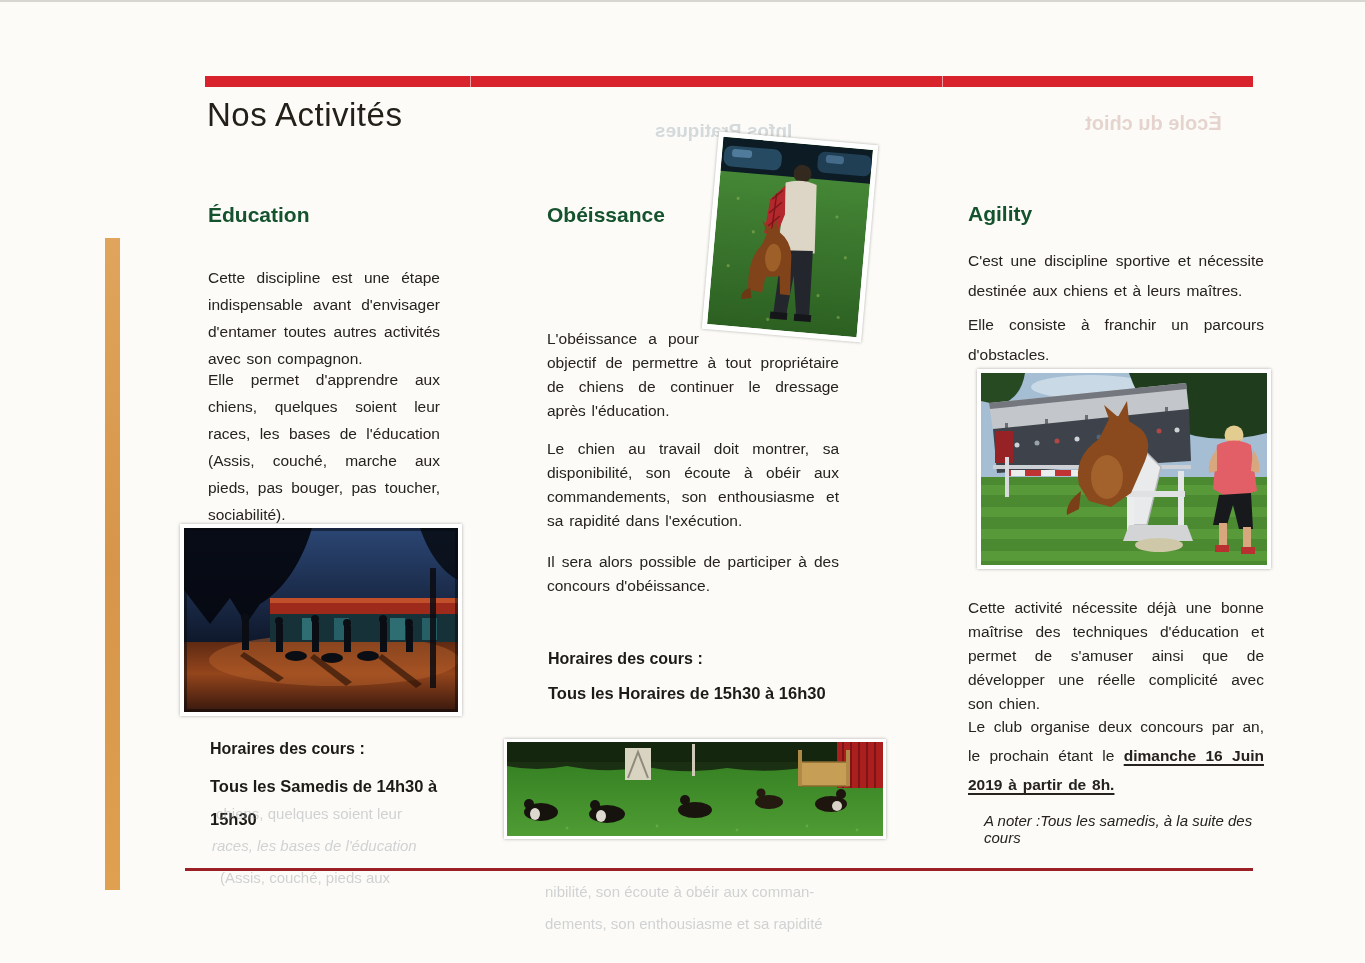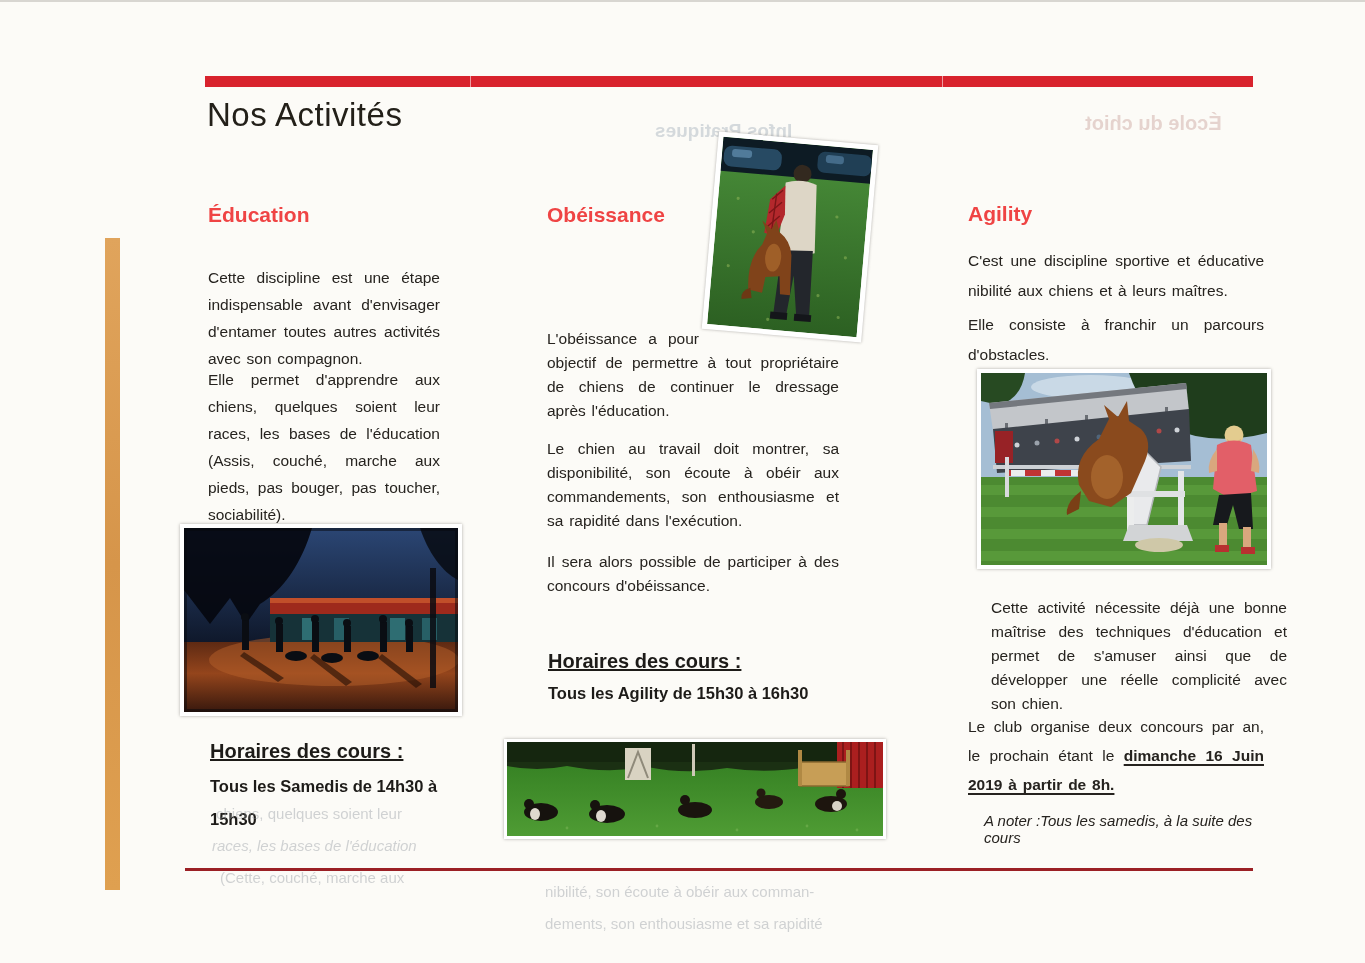--- a/index.html
+++ b/index.html
@@ -8,25 +8,25 @@
     overflow:hidden;font-family:"Liberation Sans","DejaVu Sans",sans-serif;
     color:#26231f;
   }
   .abs{position:absolute;}
   .top-edge{left:0;top:0;width:1365px;height:2px;background:#c9c6c0;opacity:.7;}
   .red-bar{left:205px;top:76px;width:1048px;height:11px;background:#d8232d;}
   .crease{top:0;width:1px;height:11px;background:#fff;opacity:.55;}
   .page-title{left:207px;top:96px;font-size:33px;font-weight:400;letter-spacing:.5px;color:#232019;}
   .stripe{left:105px;top:238px;width:15px;height:652px;
     background:linear-gradient(180deg,#e0a45c 0%,#d6954a 50%,#dfa050 100%);}
-  h2.col-head{margin:0;font-size:21px;font-weight:bold;color:#ef4444;}
+  h2.col-head{margin:0;font-size:21px;font-weight:bold;color:#14532d;}
   p.body{margin:0;text-align:justify;font-size:15.5px;line-height:24px;color:#26231f;word-spacing:1.5px;}
   .col1 p.body{line-height:27px;}
   .bold-line{font-weight:bold;font-size:16.5px;color:#1d1b18;}
-  .horaires-head{font-weight:bold;font-size:20px;color:#1d1b18;text-decoration:underline;}
+  .horaires-head{font-weight:bold;font-size:16px;color:#1d1b18;}
   .photo{position:absolute;background:#fff;box-shadow:0 0 3px rgba(80,75,70,.45);}
   .photo svg{display:block;}
   .ph-pad4{padding:4px;}
   .ph-pad3{padding:3px;}
   .ph-pad5{padding:5px;}
   .rot{transform:rotate(5deg);}
   .bottom-rule{left:185px;top:868px;width:1068px;height:3px;background:#9b2025;}
   .ghost{color:#8e949c;opacity:.40;filter:blur(.5px);}
   .ghost-mirror{transform:scaleX(-1);}
   .ghost-head{font-weight:bold;font-size:19px;color:#9aa7b4;}
@@ -111,21 +111,21 @@
         <rect width="274" height="184" fill="none" stroke="#05070c" stroke-opacity="0.5" stroke-width="6"></rect>
       </svg>
     </div>
 
     <div class="abs horaires-head" style="left:210px;top:740px;">Horaires des cours :</div>
     <div class="abs bold-line" style="left:210px;top:770px;width:252px;line-height:33px;">Tous les Samedis de 14h30 à 15h30</div>
 
     <div class="abs ghost ghost-lines" style="left:246px;top:798px;">
       <div style="margin-left:-30px;">chiens,  quelques  soient  leur</div>
       <div style="margin-left:-34px;font-style:italic;">races,  les  bases  de  l'éducation</div>
-      <div style="margin-left:-26px;">(Cette,  couché,  marche  aux</div>
+      <div style="margin-left:-26px;">(Assis,  couché,  pieds  aux</div>
     </div>
   </div>
 
   <div>
     <h2 class="abs col-head" style="left:547px;top:203px;">Obéissance</h2>
 
     <div class="photo ph-pad5 rot" style="left:710px;top:138px;">
       <svg width="150" height="188" viewBox="0 0 150 188">
         <defs>
           <linearGradient id="ogr" x1="0" y1="0" x2="0" y2="1">
@@ -166,21 +166,21 @@
         <ellipse cx="60" cy="116" rx="8" ry="14" fill="#a9682e" opacity="0.75"></ellipse>
         <path d="M40,148 Q30,152 32,160 L42,158 Z" fill="#6d3814"></path>
       </svg>
     </div>
 
     <p class="abs body" style="left:547px;top:327px;width:292px;"><span class="spacer-right"></span><span>L'obéissance a pour objectif de permettre à tout propriétaire de chiens de continuer le dressage après l'éducation.</span></p>
     <p class="abs body" style="left:547px;top:437px;width:292px;">Le chien au travail doit montrer, sa disponibilité, son écoute à obéir aux commandements, son enthousiasme et sa rapidité dans l'exécution.</p>
     <p class="abs body" style="left:547px;top:550px;width:292px;">Il sera alors possible de participer à des concours d'obéissance.</p>
 
     <div class="abs horaires-head" style="left:548px;top:650px;">Horaires des cours :</div>
-    <div class="abs bold-line" style="left:548px;top:684px;width:345px;white-space:nowrap;">Tous les Agility de 15h30 à 16h30</div>
+    <div class="abs bold-line" style="left:548px;top:684px;width:345px;white-space:nowrap;">Tous les Horaires de 15h30 à 16h30</div>
 
     <div class="photo ph-pad3" style="left:504px;top:739px;">
       <svg width="376" height="94" viewBox="0 0 376 94">
         <defs>
           <linearGradient id="pgr" x1="0" y1="0" x2="0" y2="1">
             <stop offset="0" stop-color="#2f7a1f"></stop>
               <stop offset="1" stop-color="#4f9c34"></stop>
           </linearGradient>
         </defs>
         <rect width="376" height="94" fill="url(#pgr)"></rect>
@@ -221,21 +221,21 @@
             <circle cx="230" cy="88" r="1.4"></circle>
           <circle cx="300" cy="84" r="1.4"></circle>
             <circle cx="350" cy="88" r="1.4"></circle>
         </g>
       </svg>
     </div>
   </div>
 
   <div>
     <h2 class="abs col-head" style="left:968px;top:202px;">Agility</h2>
-    <p class="abs body" style="left:968px;top:246px;width:296px;line-height:30px;">C'est une discipline sportive et éducative nibilité aux chiens et à leurs maîtres.</p>
+    <p class="abs body" style="left:968px;top:246px;width:296px;line-height:30px;">C'est une discipline sportive et nécessite destinée aux chiens et à leurs maîtres.</p>
     <p class="abs body" style="left:968px;top:310px;width:296px;line-height:30px;">Elle consiste à franchir un parcours d'obstacles.</p>
 
     <div class="photo ph-pad4" style="left:977px;top:369px;">
       <svg width="286" height="192" viewBox="0 0 286 192">
         <rect width="286" height="110" fill="#a5bed4"></rect>
         <ellipse cx="110" cy="14" rx="60" ry="12" fill="#d8e4ee" opacity="0.7"></ellipse>
         <path d="M148,0 H286 V60 Q230,74 188,54 Q162,40 148,0 Z" fill="#1f3d1c"></path>
         <path d="M0,0 H44 Q40,26 18,32 L0,28 Z" fill="#274a22"></path>
         <polygon points="8,30 205,10 208,38 12,58" fill="#c3c6ca"></polygon>
         <polygon points="8,30 205,10 206,16 9,36" fill="#74787e"></polygon>
@@ -291,21 +291,21 @@
         <path d="M236,76 Q226,88 228,100 L236,98 Z" fill="#d9a77e"></path>
         <path d="M272,76 Q280,88 278,100 L270,98 Z" fill="#d9a77e"></path>
         <path d="M238,122 L232,152 246,152 252,132 258,156 272,156 270,120 Z" fill="#17191d"></path>
         <rect x="238" y="150" width="8" height="24" fill="#d9a77e"></rect>
         <rect x="262" y="154" width="8" height="22" fill="#d9a77e"></rect>
         <rect x="234" y="172" width="14" height="7" fill="#b83030"></rect>
         <rect x="260" y="174" width="14" height="7" fill="#b83030"></rect>
       </svg>
     </div>
 
-    <p class="abs body" style="left:968px;top:596px;width:296px;margin-left:23px;">Cette activité nécessite déjà une bonne maîtrise des techniques d'éducation et permet de s'amuser ainsi que de développer une réelle complicité avec son chien.</p>
+    <p class="abs body" style="left:968px;top:596px;width:296px;">Cette activité nécessite déjà une bonne maîtrise des techniques d'éducation et permet de s'amuser ainsi que de développer une réelle complicité avec son chien.</p>
     <p class="abs body" style="left:968px;top:712px;width:296px;line-height:29px;"><span>Le club organise deux concours par an, le prochain étant le </span><strong class="underline2">dimanche 16 Juin 2019 à partir de 8h.</strong></p>
     <p class="abs note-italic" style="left:968px;top:796px;width:300px;margin:16px;">A noter :Tous les samedis, à la suite des cours</p>
   </div>
 
   <div class="abs bottom-rule"></div>
 
   <div class="abs ghost ghost-lines" style="left:545px;top:876px;">
     <div>nibilité,  son  écoute  à  obéir  aux  comman-</div>
     <div>dements,  son  enthousiasme  et  sa  rapidité</div>
 

